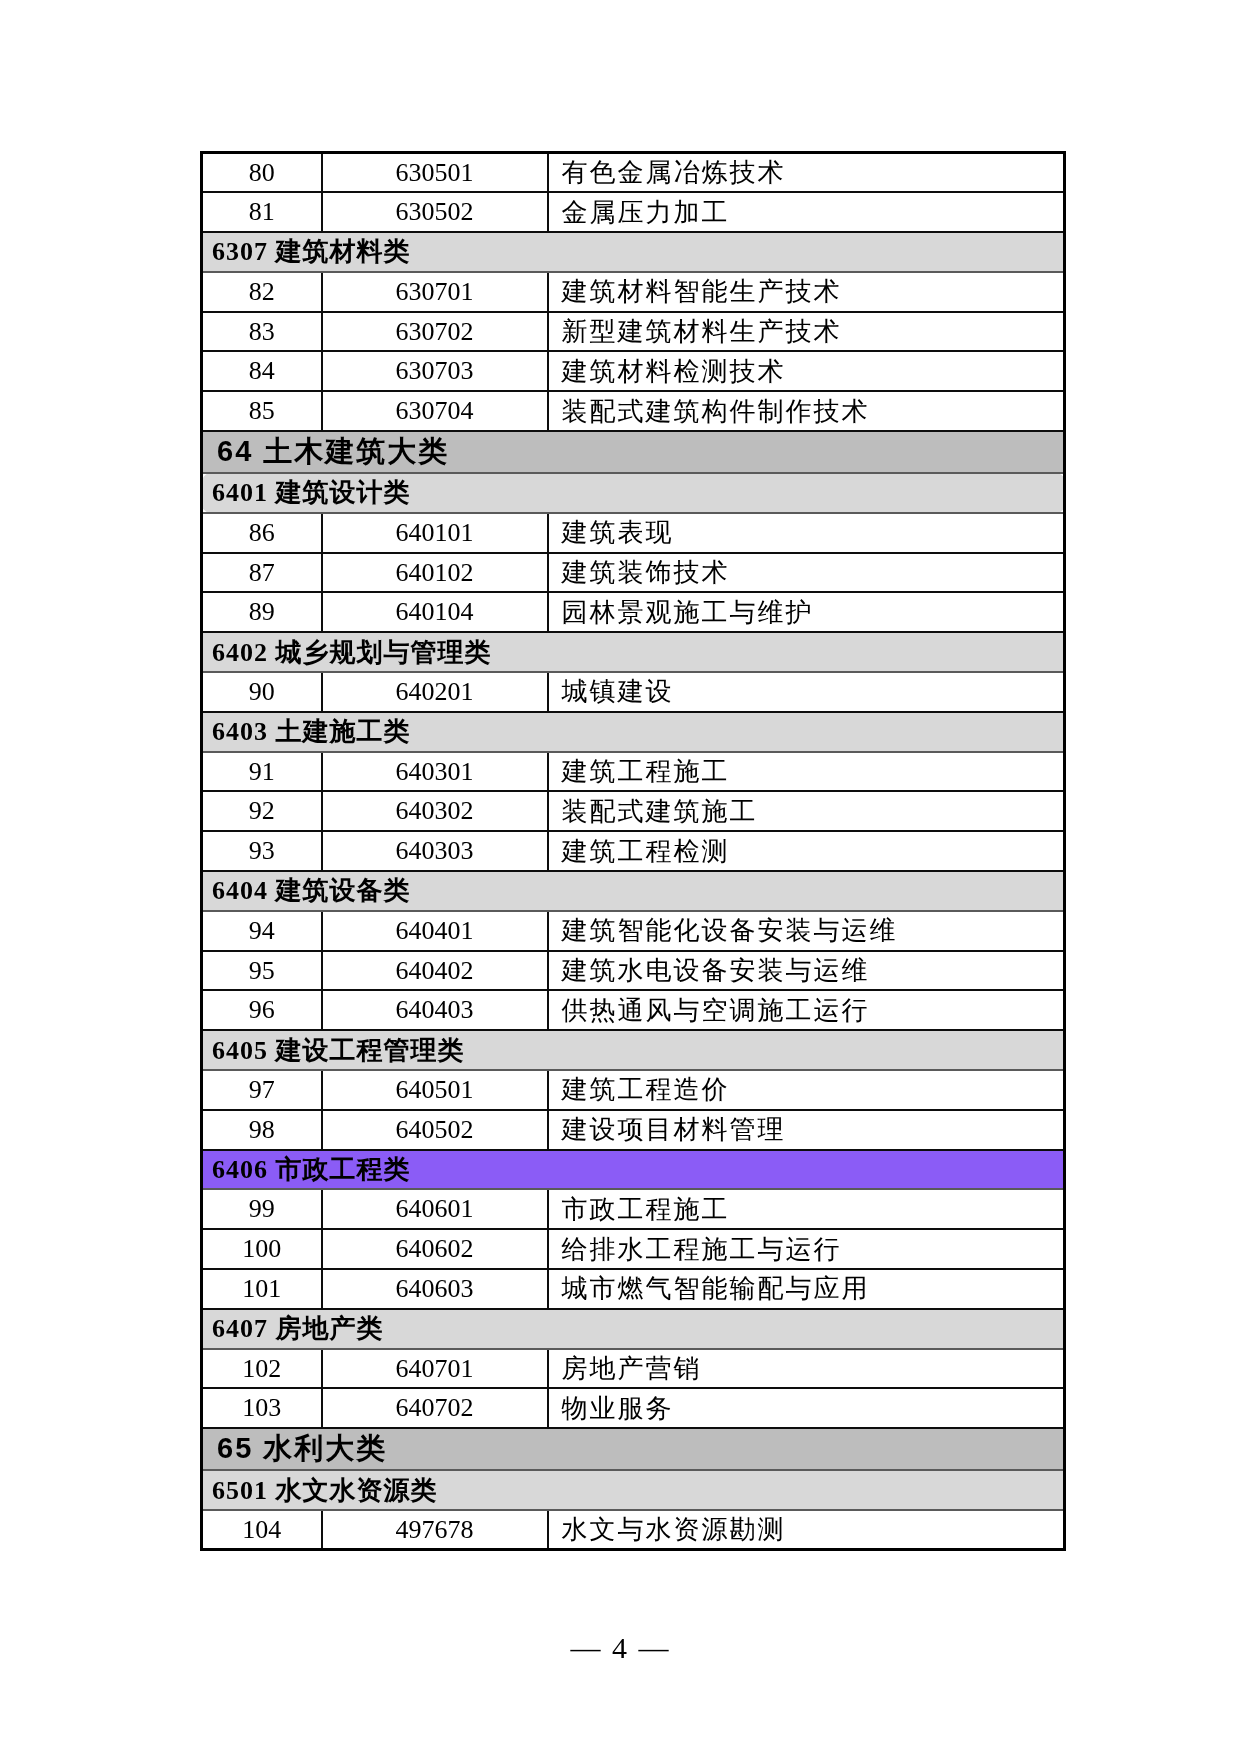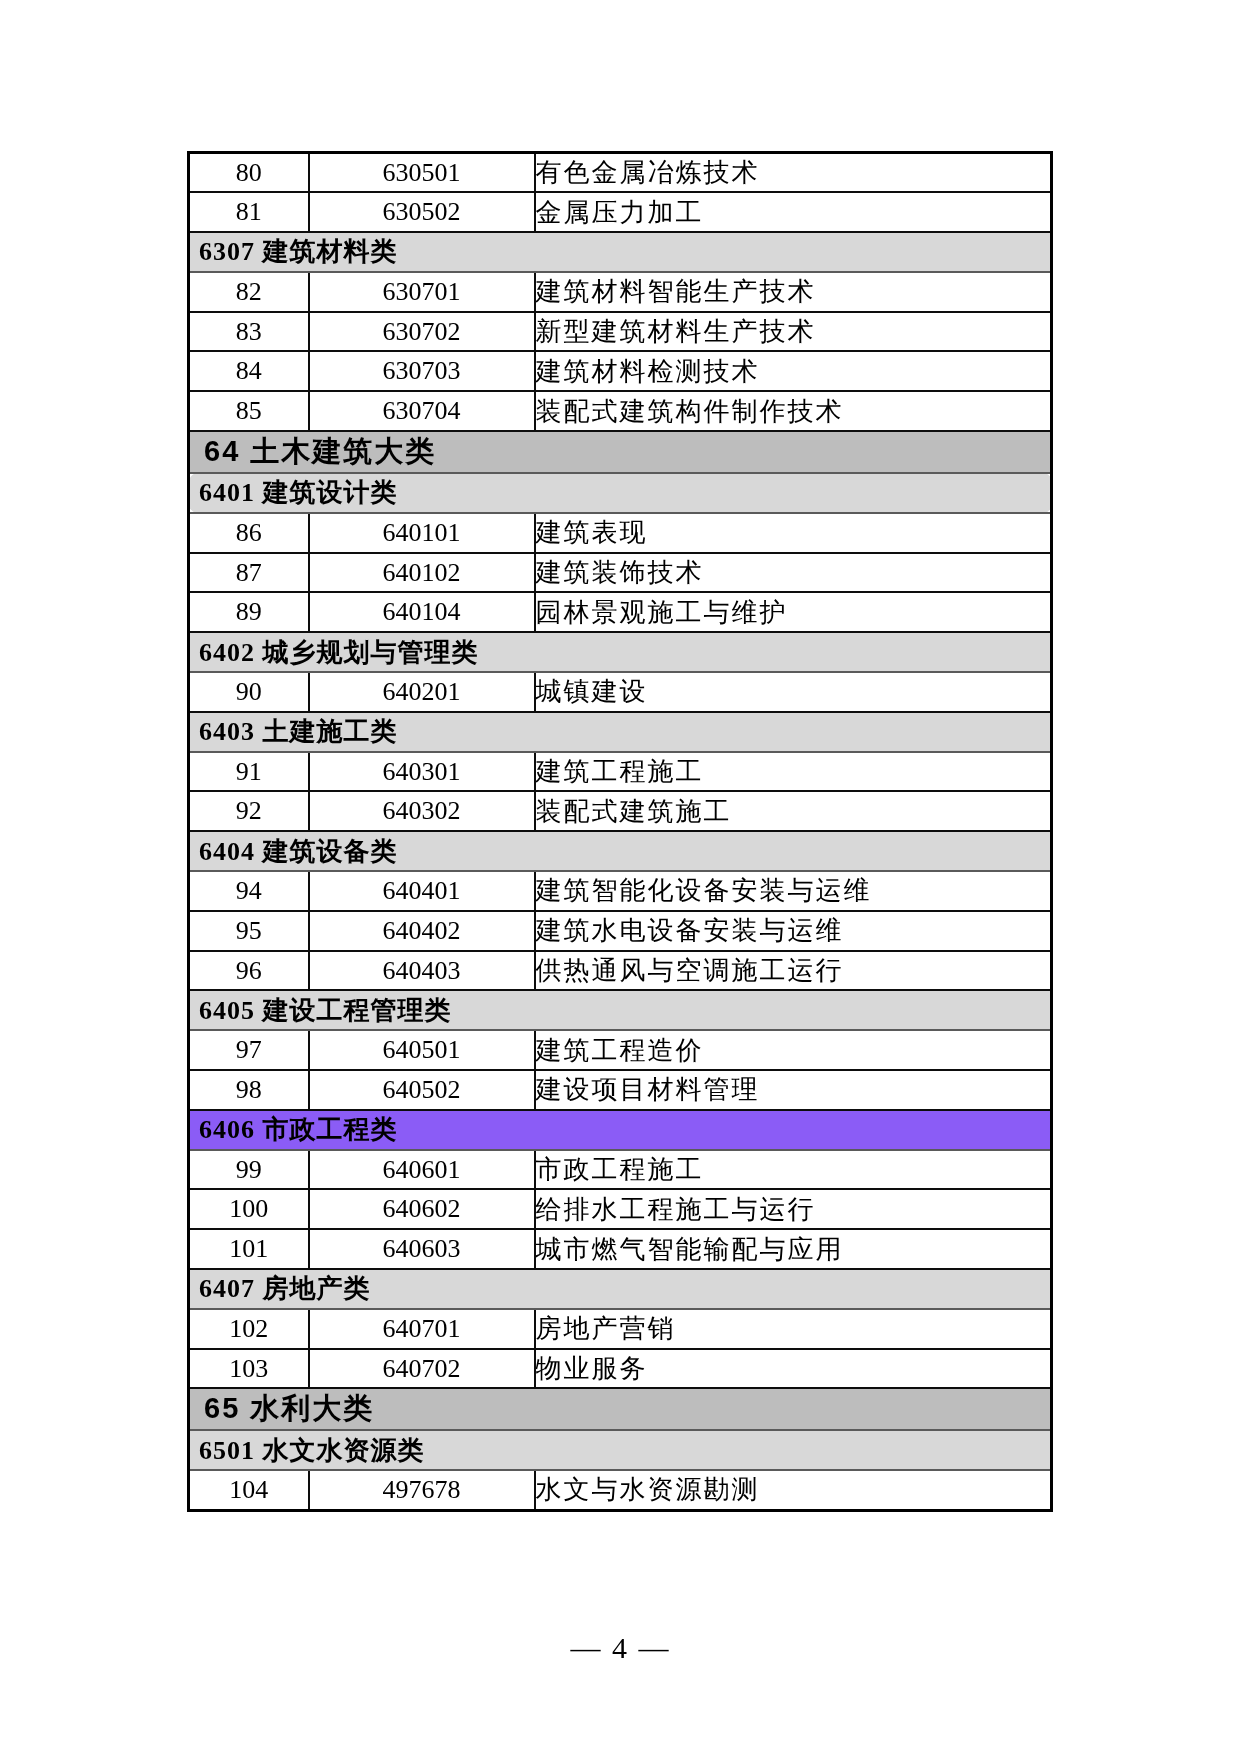--- a/index.html
+++ b/index.html
@@ -10,21 +10,21 @@
     position: relative;
     width: 1241px;
     height: 1755px;
     background: #ffffff;
     color: #000000;
     font-family: "Liberation Serif", "DejaVu Serif", serif;
     overflow: hidden;
   }
   table.catalog {
     position: absolute;
-    left: 187px;
+    left: 200px;
     top: 151px;
     width: 863px;
     border-collapse: collapse;
     table-layout: fixed;
     border: 3px solid #000000;
   }
   col.col-num  { width: 120px; }
   col.col-code { width: 226px; }
   col.col-name { width: 517px; }
   tr.row { height: 39.8px; }
@@ -35,21 +35,21 @@
     overflow: hidden;
     white-space: nowrap;
   }
   tr.entry td {
     font-size: 26px;
     background: #ffffff;
   }
   td.c1, td.c2 { text-align: center; }
   td.c3 {
     text-align: left;
-    padding-left: 0;
+    padding-left: 13px;
     letter-spacing: 2px;
     font-family: Liberation Mono, monospace;
   }
   tr.subheader td {
     font-size: 26px;
     font-weight: bold;
     padding-left: 9px;
     letter-spacing: 1px;
     border-bottom-color: #5a5a5a;
   }
@@ -149,20 +149,25 @@
       <tr class="row entry">
         <td class="c1">91</td>
         <td class="c2">640301</td>
         <td class="c3">建筑工程施工</td>
       </tr>
       <tr class="row entry">
         <td class="c1">92</td>
         <td class="c2">640302</td>
         <td class="c3">装配式建筑施工</td>
       </tr>
+      <tr class="row entry">
+        <td class="c1">93</td>
+        <td class="c2">640303</td>
+        <td class="c3">建筑工程检测</td>
+      </tr>
       <tr class="row subheader">
         <td colspan="3" style="background: rgb(216, 216, 216);">6404 建筑设备类</td>
       </tr>
       <tr class="row entry">
         <td class="c1">94</td>
         <td class="c2">640401</td>
         <td class="c3">建筑智能化设备安装与运维</td>
       </tr>
       <tr class="row entry">
         <td class="c1">95</td>

